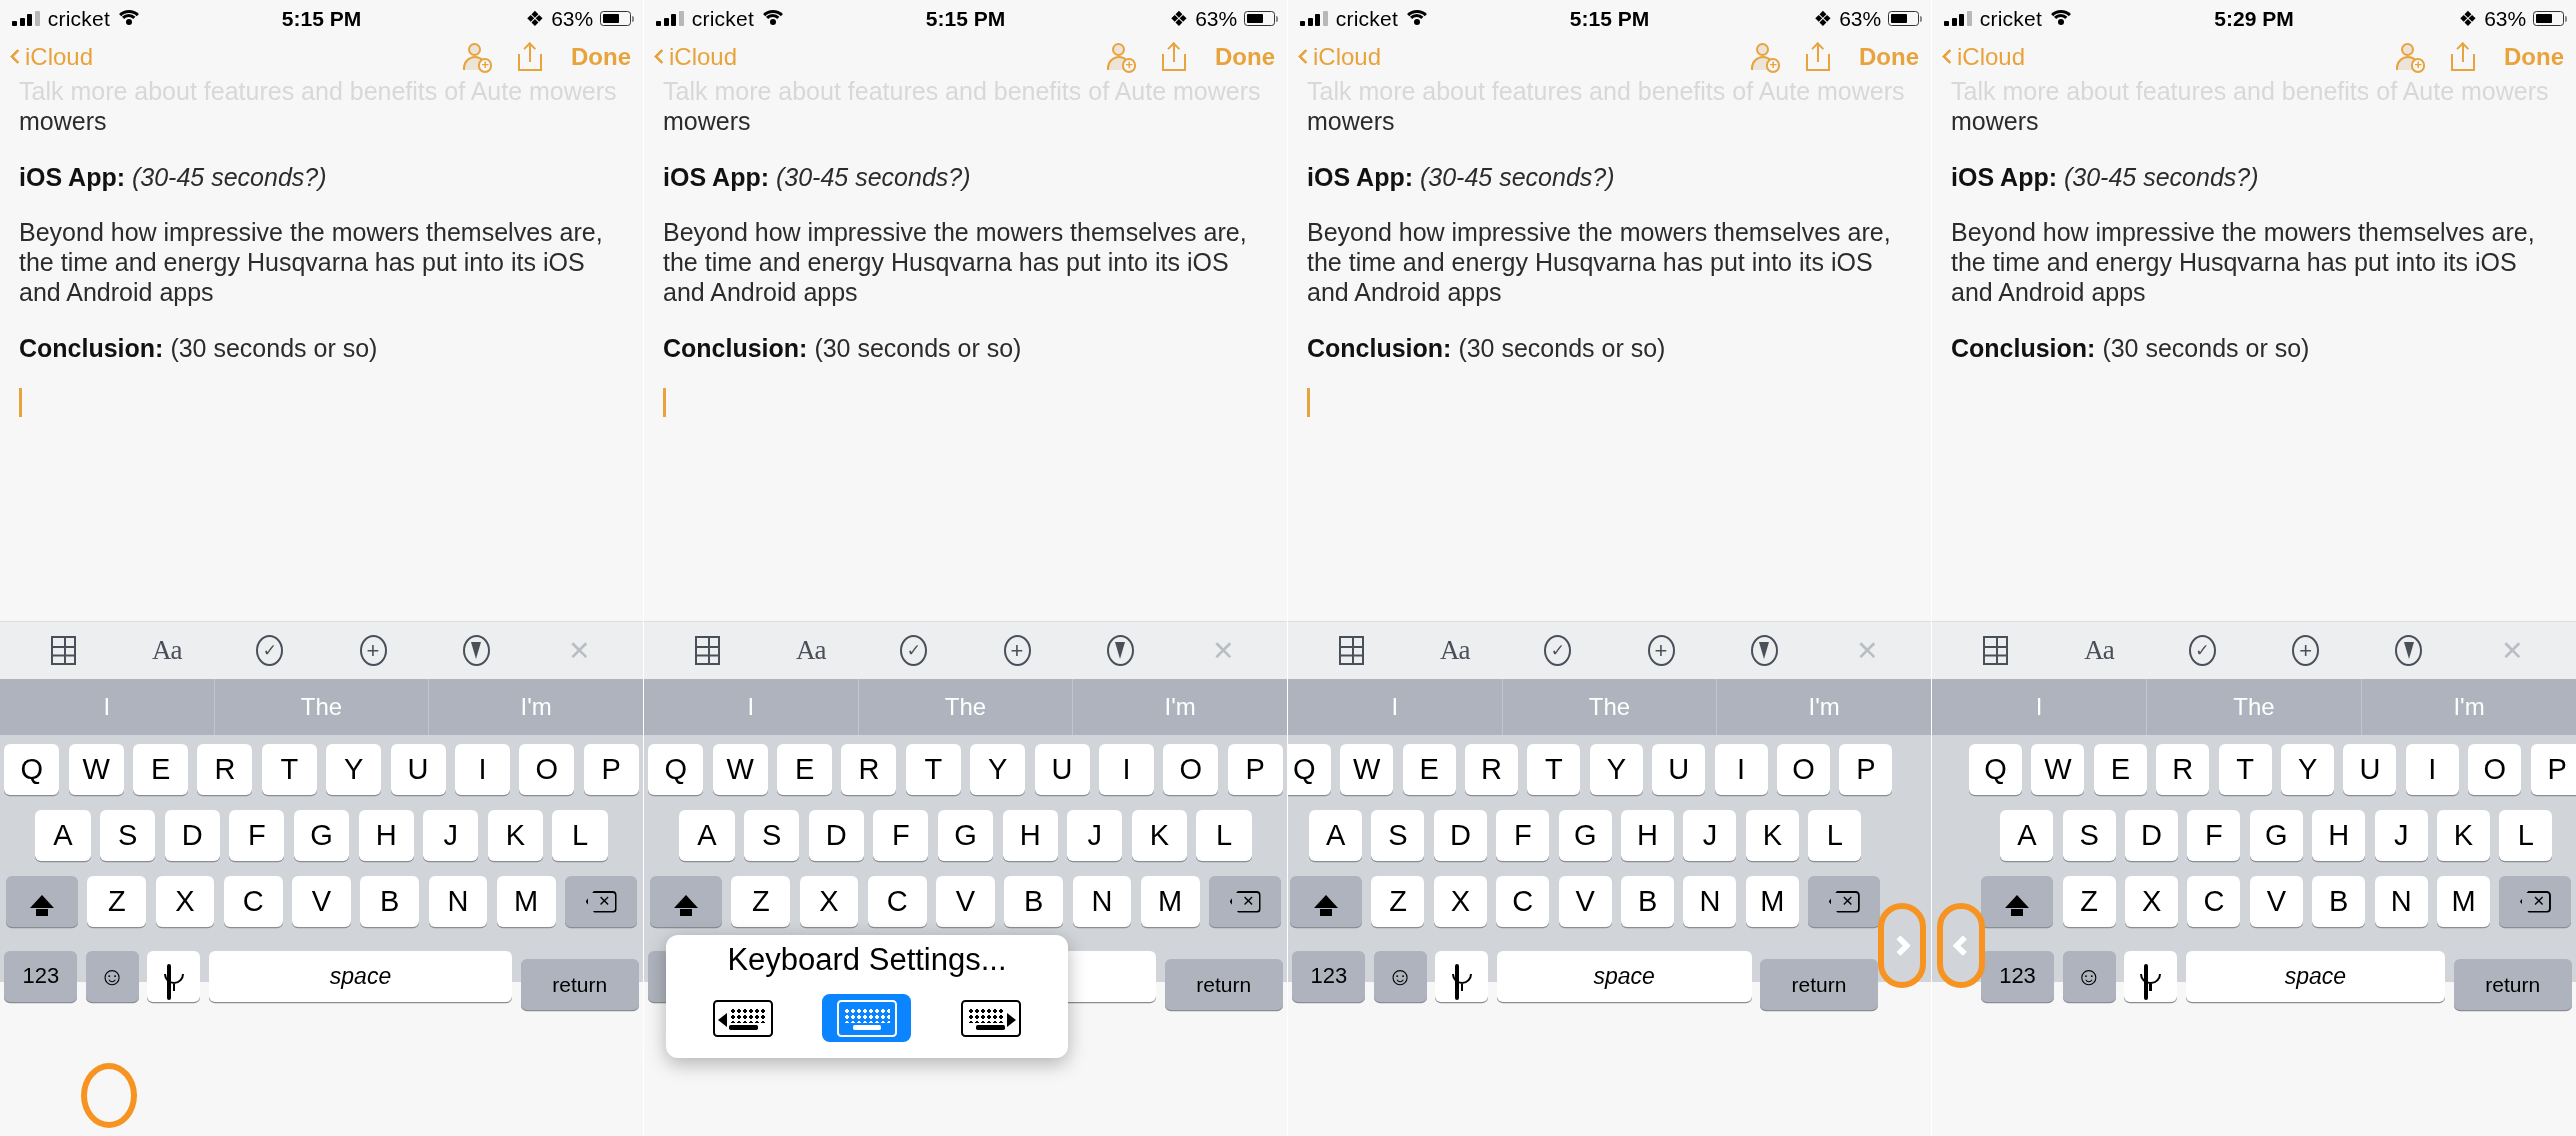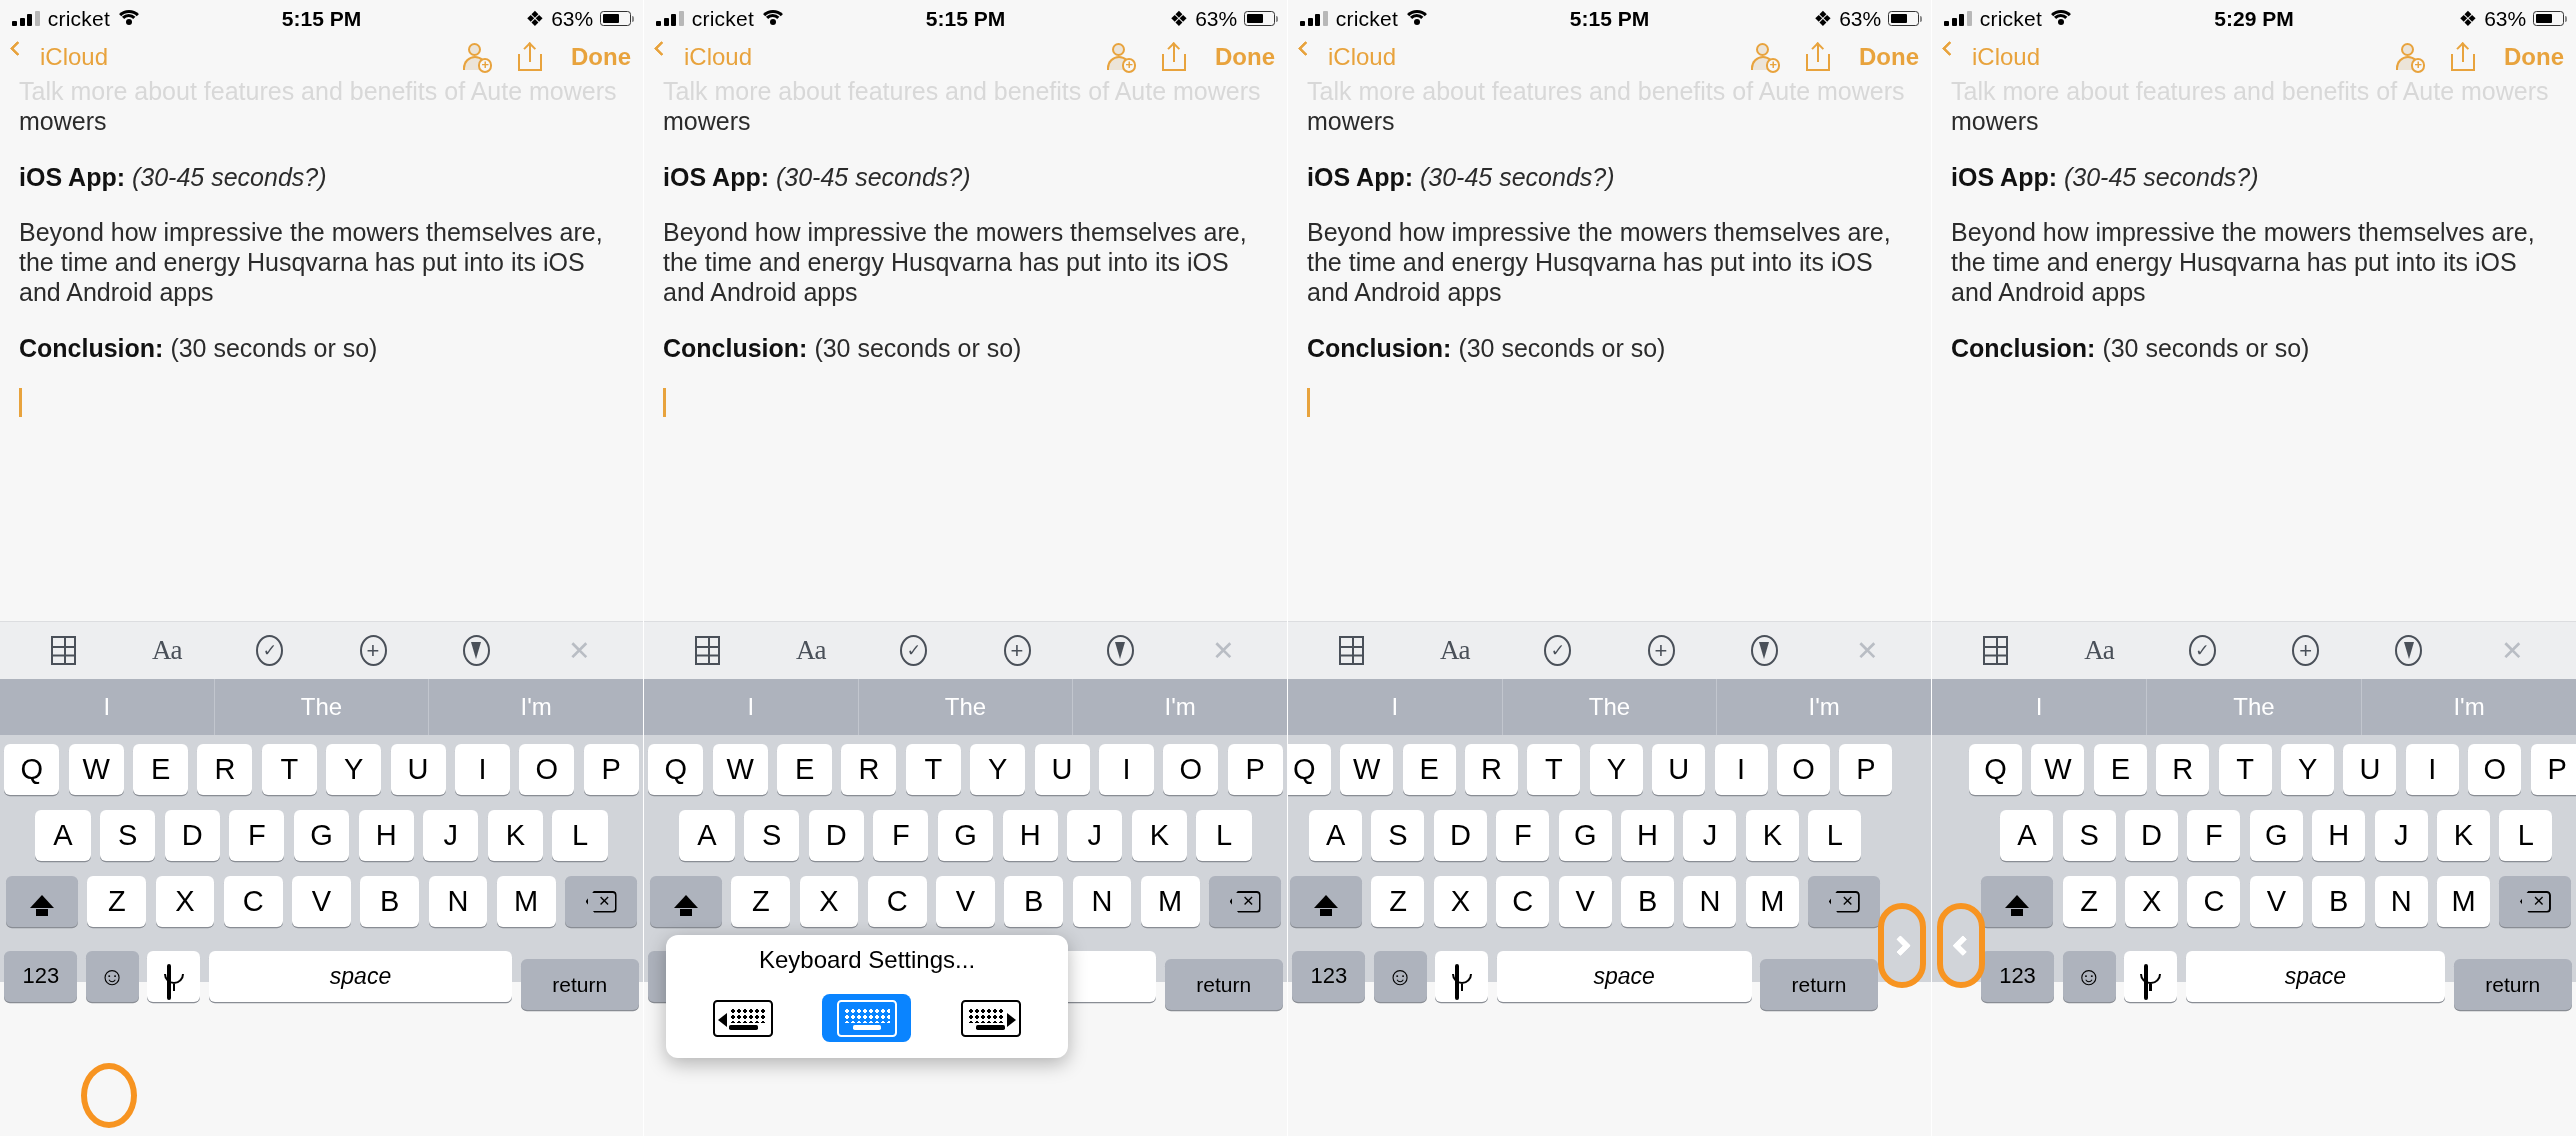--- a/index.html
+++ b/index.html
@@ -65,21 +65,21 @@
   .batt i { display:block; height: 100%; width: 63%; background:#000; border-radius: 0.9px; }
 
   
   .navbar {
     position: relative; height: 39px;
     display: flex; align-items: center;
     padding: 0 12px;
     color: #e8a33d;
     background: #f7f7f7;
   }
-  .nav-back { display: flex; gap: 17px; cursor: pointer; }
+  .nav-back { display: flex; align-items: center; gap: 2px; cursor: pointer; }
   .chev-l {
     width: 11px; height: 11px;
     border-left: 3.4px solid #e8a33d; border-bottom: 3.4px solid #e8a33d;
     transform: rotate(45deg); border-radius: 1.7px;
   }
   .nav-back span { font-size: 24px; color: #e8a33d; }
   .nav-right { margin-left: auto; display: flex; align-items: center; gap: 29px; }
   .ico-adduser { position: relative; width: 29px; height: 29px; }
   .ico-adduser .head { position:absolute; left: 7.7px; top: 0.9px; width: 13.6px; height: 13.6px;
      border: 2.1px solid #e8a33d; border-radius: 50%; background: #ece4d8; }
@@ -184,21 +184,21 @@
     position: absolute; z-index: 50;
     left: 22px; bottom: 78px;
     width: 402px;
     background: #ffffff;
     border-radius: 12px;
     box-shadow: 0 5.1px 19px rgba(0,0,0,.28);
     overflow: hidden;
   }
   .popup-item {
     height: 50px; display:flex; align-items:center; justify-content:center;
-    font-size: 24px; color: #000;
+    font-size: 31px; color: #000;
   }
   .popup-item.sel { background: #0a84ff; color: #d8ecff; }
   .popup-row { height: 73px; display:flex; align-items:center; justify-content:space-around; padding: 0 15.3px 6.8px; }
   .kbtn { width: 89px; height: 48px; border-radius: 7.7px; display:flex; align-items:center; justify-content:center; }
   .kbtn.active { background:#0a84ff; }
   .kb-glyph { position: relative; width: 60px; height: 37px; border: 2.6px solid #000; border-radius: 4.3px; background: transparent;}
   .kb-glyph.w { border-color: #fff; }
   .kb-glyph .dots { position:absolute; left: 5.1px; right: 5.1px; top: 6px; height: 15.3px;
      background-image: radial-gradient(circle, #000 48%, transparent 50%);
      background-size: 6px 6px; }

